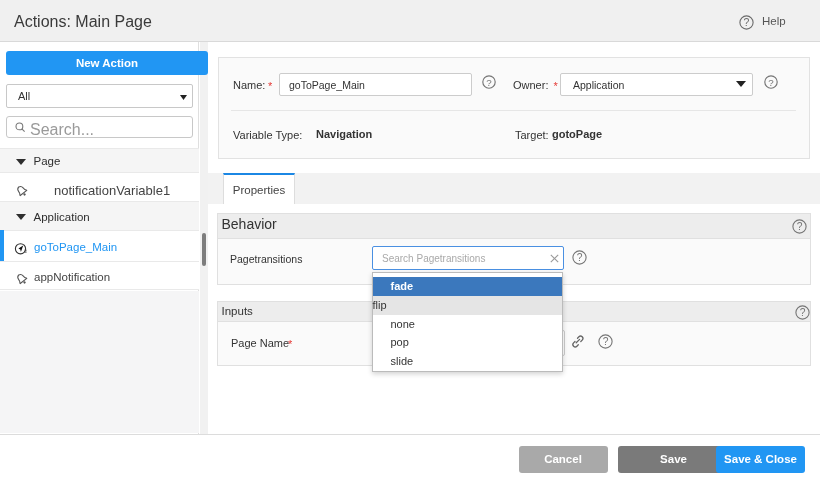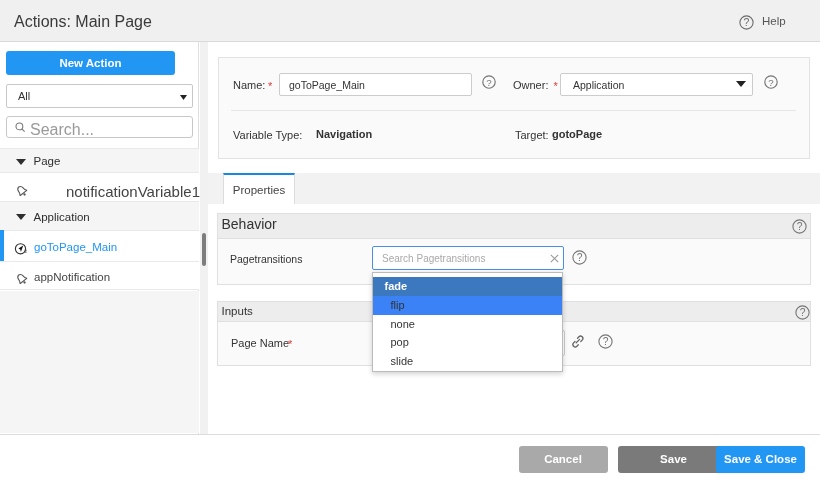--- a/index.html
+++ b/index.html
@@ -17,21 +17,21 @@
     <circle cx="7.5" cy="7.5" r="6.6" fill="none" stroke="#6a6a6a" stroke-width="1.1"></circle>
     <text x="7.5" y="11.2" font-size="10.5" fill="#6a6a6a" text-anchor="middle" font-family="Liberation Sans">?</text>
   </svg>
   <div class="abs" style="left:762px;top:15px;font-size:11.5px;color:#555;">Help</div>
 
   <div class="abs" style="left:0;top:42px;width:199px;height:392px;background:#fff;border-right:1px solid #dfdfdf;"></div>
 
   <div class="abs" style="left:200px;top:42px;width:8px;height:392px;background:#f1f1f1;"></div>
   <div class="abs" style="left:201.5px;top:233px;width:4.5px;height:33px;background:#7d7d7d;border-radius:2px;"></div>
 
-  <div class="abs" style="left:6px;top:51px;width:169px;height:24px;background:#2196f3;border-radius:3px;color:#fff;font-size:11.5px;font-weight:bold;text-align:center;line-height:24px;">New Action</div>
+  <div class="abs" style="left:6px;top:51px;width:202px;height:24px;background:#2196f3;border-radius:3px;color:#fff;font-size:11.5px;font-weight:bold;text-align:center;line-height:24px;">New Action</div>
 
   <div class="abs" style="left:6px;top:84px;width:187px;height:24px;background:#fff;border:1px solid #c8c8c8;border-radius:2px;font-size:11px;color:#333;line-height:22px;padding-left:11px;">All</div>
   <svg class="abs" style="left:180px;top:95px;" width="7" height="5" viewBox="0 0 7 5">
       <polygon points="0,0 7,0 3.5,5" fill="#222"></polygon>
     </svg>
 
   <div class="abs" style="left:6px;top:116px;width:187px;height:22px;background:#fff;border:1px solid #c8c8c8;border-radius:3px;"></div>
   <svg class="abs" style="left:15px;top:122px;" width="11" height="11" viewBox="0 0 11 11">
     <circle cx="4.4" cy="4.4" r="3.4" fill="none" stroke="#777" stroke-width="1.1"></circle>
     <line x1="6.9" y1="6.9" x2="9.6" y2="9.6" stroke="#777" stroke-width="1.1"></line>
@@ -44,21 +44,21 @@
     </svg>
   <div class="abs" style="left:33.5px;top:155px;font-size:11.5px;color:#2e2e2e;">Page</div>
 
   <div class="abs" style="left:0;top:172px;width:199px;height:29px;background:#fff;border-top:1px solid #e9e9e9;"></div>
   <svg class="abs" style="left:13.5px;top:183px;" width="15" height="15" viewBox="0 0 14 14">
     <g transform="rotate(-38 7 7)">
       <path d="M3.2 10.0 L10.8 10.0 L10.8 9.45 Q9.7 8.55 9.7 6.0 Q9.7 3.35 7.0 2.8 Q4.3 3.35 4.3 6.0 Q4.3 8.55 3.2 9.45 Z" fill="none" stroke="#555" stroke-width="1"></path>
       <circle cx="7" cy="11.6" r="1.1" fill="#555"></circle>
     </g>
   </svg>
-  <div class="abs" style="left:46px;top:183px;font-size:15px;color:#444;padding-left:20px;">notificationVariable1</div>
+  <div class="abs" style="left:34px;top:183px;font-size:13px;color:#444;padding-left:20px;">notificationVariable1</div>
 
   <div class="abs" style="left:0;top:201px;width:199px;height:29px;background:#f5f5f5;border-top:1px solid #e9e9e9;"></div>
   <svg class="abs" style="left:15.5px;top:214px;" width="10" height="6" viewBox="0 0 10 6">
       <polygon points="0,0 10,0 5,6" fill="#2e2e2e"></polygon>
     </svg>
   <div class="abs" style="left:33.5px;top:211px;font-size:11.5px;color:#2e2e2e;">Application</div>
 
   <div class="abs" style="left:0;top:230px;width:199px;height:31px;background:#fff;border-top:1px solid #e9e9e9;"></div>
   <div class="abs" style="left:0;top:230px;width:4px;height:31px;background:#2196f3;"></div>
   <svg class="abs" style="left:14px;top:242px;" width="14" height="14" viewBox="0 0 14 14">
@@ -141,22 +141,22 @@
       <path d="M7.5 4.2 L8.9 2.8 a2.3 2.3 0 0 1 3.3 3.3 L10.8 7.5"></path>
       <path d="M8.3 10.8 L6.9 12.2 a2.3 2.3 0 0 1 -3.3 -3.3 L5.0 7.5"></path>
     </g>
   </svg>
   <svg class="abs" style="left:598px;top:334px;" width="15" height="15" viewBox="0 0 15 15">
     <circle cx="7.5" cy="7.5" r="6.6" fill="none" stroke="#757575" stroke-width="1.1"></circle>
     <text x="7.5" y="11.2" font-size="10.3" fill="#757575" text-anchor="middle" font-family="Liberation Sans">?</text>
   </svg>
 
   <div class="abs" style="left:371.5px;top:271.5px;width:191px;height:100px;background:#fff;border:1px solid #bbb;box-shadow:0 2px 5px rgba(0,0,0,0.18);"></div>
-  <div class="abs" style="left:372.5px;top:277px;width:189px;height:19px;background:#3b78bd;color:#fff;font-weight:bold;font-size:11px;line-height:19px;padding-left:12px;">fade</div>
-  <div class="abs" style="left:372.5px;top:296px;width:189px;height:19px;color:#333;font-size:11px;line-height:19px;padding-left:18px;background:#3b82f6;">flip</div>
+  <div class="abs" style="left:372.5px;top:277px;width:189px;height:19px;background:#3b78bd;color:#fff;font-weight:bold;font-size:11px;line-height:19px;padding-left:18px;">fade</div>
+  <div class="abs" style="left:372.5px;top:296px;width:189px;height:19px;color:#333;font-size:11px;line-height:19px;background:#e5e5e5;">flip</div>
   <div class="abs" style="left:372.5px;top:315px;width:185px;height:18px;color:#333;font-size:11px;line-height:18px;padding-left:18px;background:#fff;">none</div>
   <div class="abs" style="left:372.5px;top:333px;width:189px;height:19px;color:#333;font-size:11px;line-height:19px;padding-left:18px;background:#fff;">pop</div>
   <div class="abs" style="left:372.5px;top:352px;width:189px;height:18.5px;color:#333;font-size:11px;line-height:18.5px;padding-left:18px;background:#fff;">slide</div>
 
   <div class="abs" style="left:0;top:434px;width:820px;height:54px;background:#fff;border-top:1px solid #dcdcdc;"></div>
   <div class="abs" style="left:518.5px;top:446px;width:89px;height:27px;background:#a9a9a9;border-radius:3px;color:#fff;font-size:11.5px;font-weight:bold;text-align:center;line-height:27px;">Cancel</div>
   <div class="abs" style="left:618px;top:446px;width:111px;height:27px;background:#7a7a7a;border-radius:3px;color:#fff;font-size:11.5px;font-weight:bold;text-align:center;line-height:27px;">Save</div>
   <div class="abs" style="left:716px;top:446px;width:89px;height:27px;background:#2196f3;border-radius:3px;color:#fff;font-size:11.5px;font-weight:bold;text-align:center;line-height:27px;">Save &amp; Close</div>
 
 </div>

